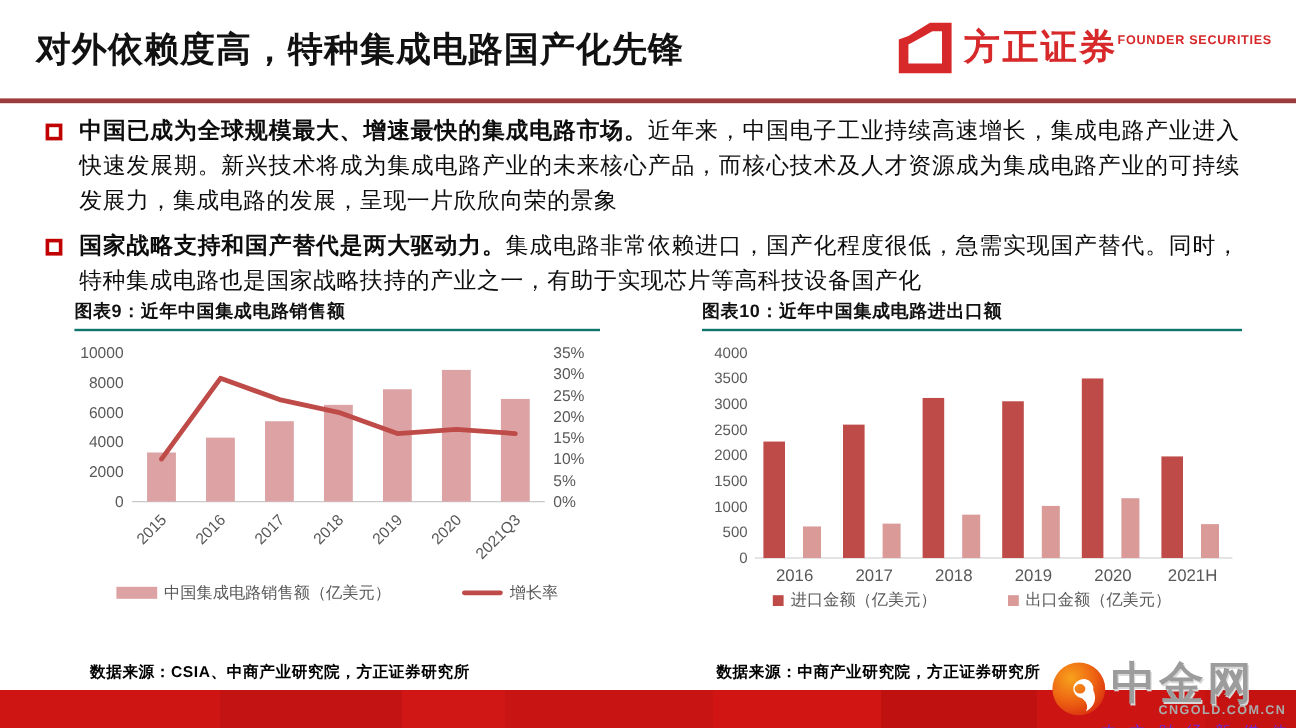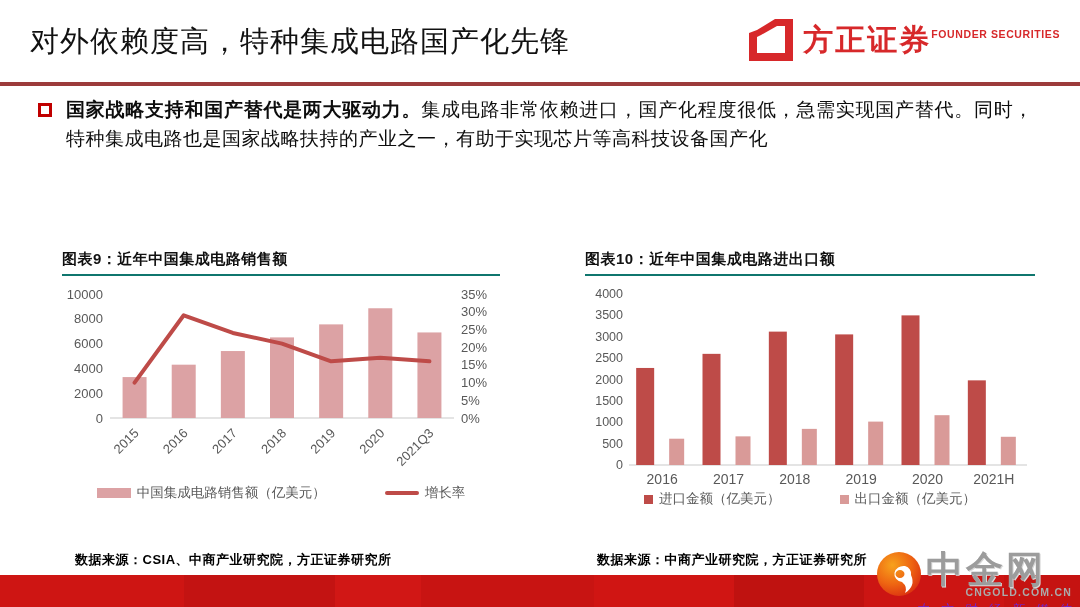--- a/index.html
+++ b/index.html
@@ -1,20 +1,20 @@
 <!DOCTYPE html>
 <html><head>
 <meta charset="utf-8">
 <style>
   * { margin:0; padding:0; box-sizing:border-box; }
   body { font-family:"Liberation Sans", sans-serif; background:#888; }
   .slide { position:relative; width:1080px; height:607px; background:#ffffff; overflow:hidden; margin:0 auto; }
 
   
-  .page-title { position:absolute; left:30px; top:22px; font-size:29px; font-weight:normal; color:#111;
+  .page-title { position:absolute; left:30px; top:22px; font-size:29px; font-weight:bold; color:#111;
                 letter-spacing:1px; font-family:"Liberation Sans", sans-serif; }
   .logo { position:absolute; right:20px; top:16px; display:flex; align-items:center; gap:8px; }
   .logo-text { display:flex; flex-direction:row; line-height:1; }
   .logo-cn { font-size:30px; font-weight:bold; color:#d7282a; letter-spacing:2px; }
   .logo-en { font-size:10.5px; font-weight:bold; color:#d7282a; letter-spacing:0.6px; margin-top:4px; }
   .header-rule { position:absolute; left:0; top:82px; width:1080px; height:4px; background:#9c3b3b; }
 
   
   .bullets { position:absolute; left:38px; top:96px; width:995px; }
   .bullet { display:flex; gap:14px; margin-bottom:9px; }
@@ -68,20 +68,24 @@
       <path d="M22 22 L34 22 L34 31 L22 31 Z" fill="#d7282a" opacity="0"></path>
     </svg>
     <div class="logo-text">
       <span class="logo-cn">方正证券</span>
       <span class="logo-en">FOUNDER SECURITIES</span>
     </div>
   </div>
   <div class="header-rule"></div>
 
   <div class="bullets">
+    <div class="bullet">
+      <div class="bullet-marker"></div>
+      <div class="bullet-text"><b>中国已成为全球规模最大、增速最快的集成电路市场。</b><span>近年来，中国电子工业持续高速增长，集成电路产业进入快速发展期。新兴技术将成为集成电路产业的未来核心产品，而核心技术及人才资源成为集成电路产业的可持续发展力，集成电路的发展，呈现一片欣欣向荣的景象</span></div>
+    </div>
     <div class="bullet">
       <div class="bullet-marker"></div>
       <div class="bullet-text"><b>国家战略支持和国产替代是两大驱动力。</b><span>集成电路非常依赖进口，国产化程度很低，急需实现国产替代。同时，特种集成电路也是国家战略扶持的产业之一，有助于实现芯片等高科技设备国产化</span></div>
     </div>
   </div>
 
   <div class="chart-block chart-left">
     <div class="chart-title">图表9：近年中国集成电路销售额</div>
     <svg id="chart0" width="438" height="206" viewBox="0 0 438 206">
         <text x="41" y="142.5" text-anchor="end" font-size="13" fill="#595959">0</text>

